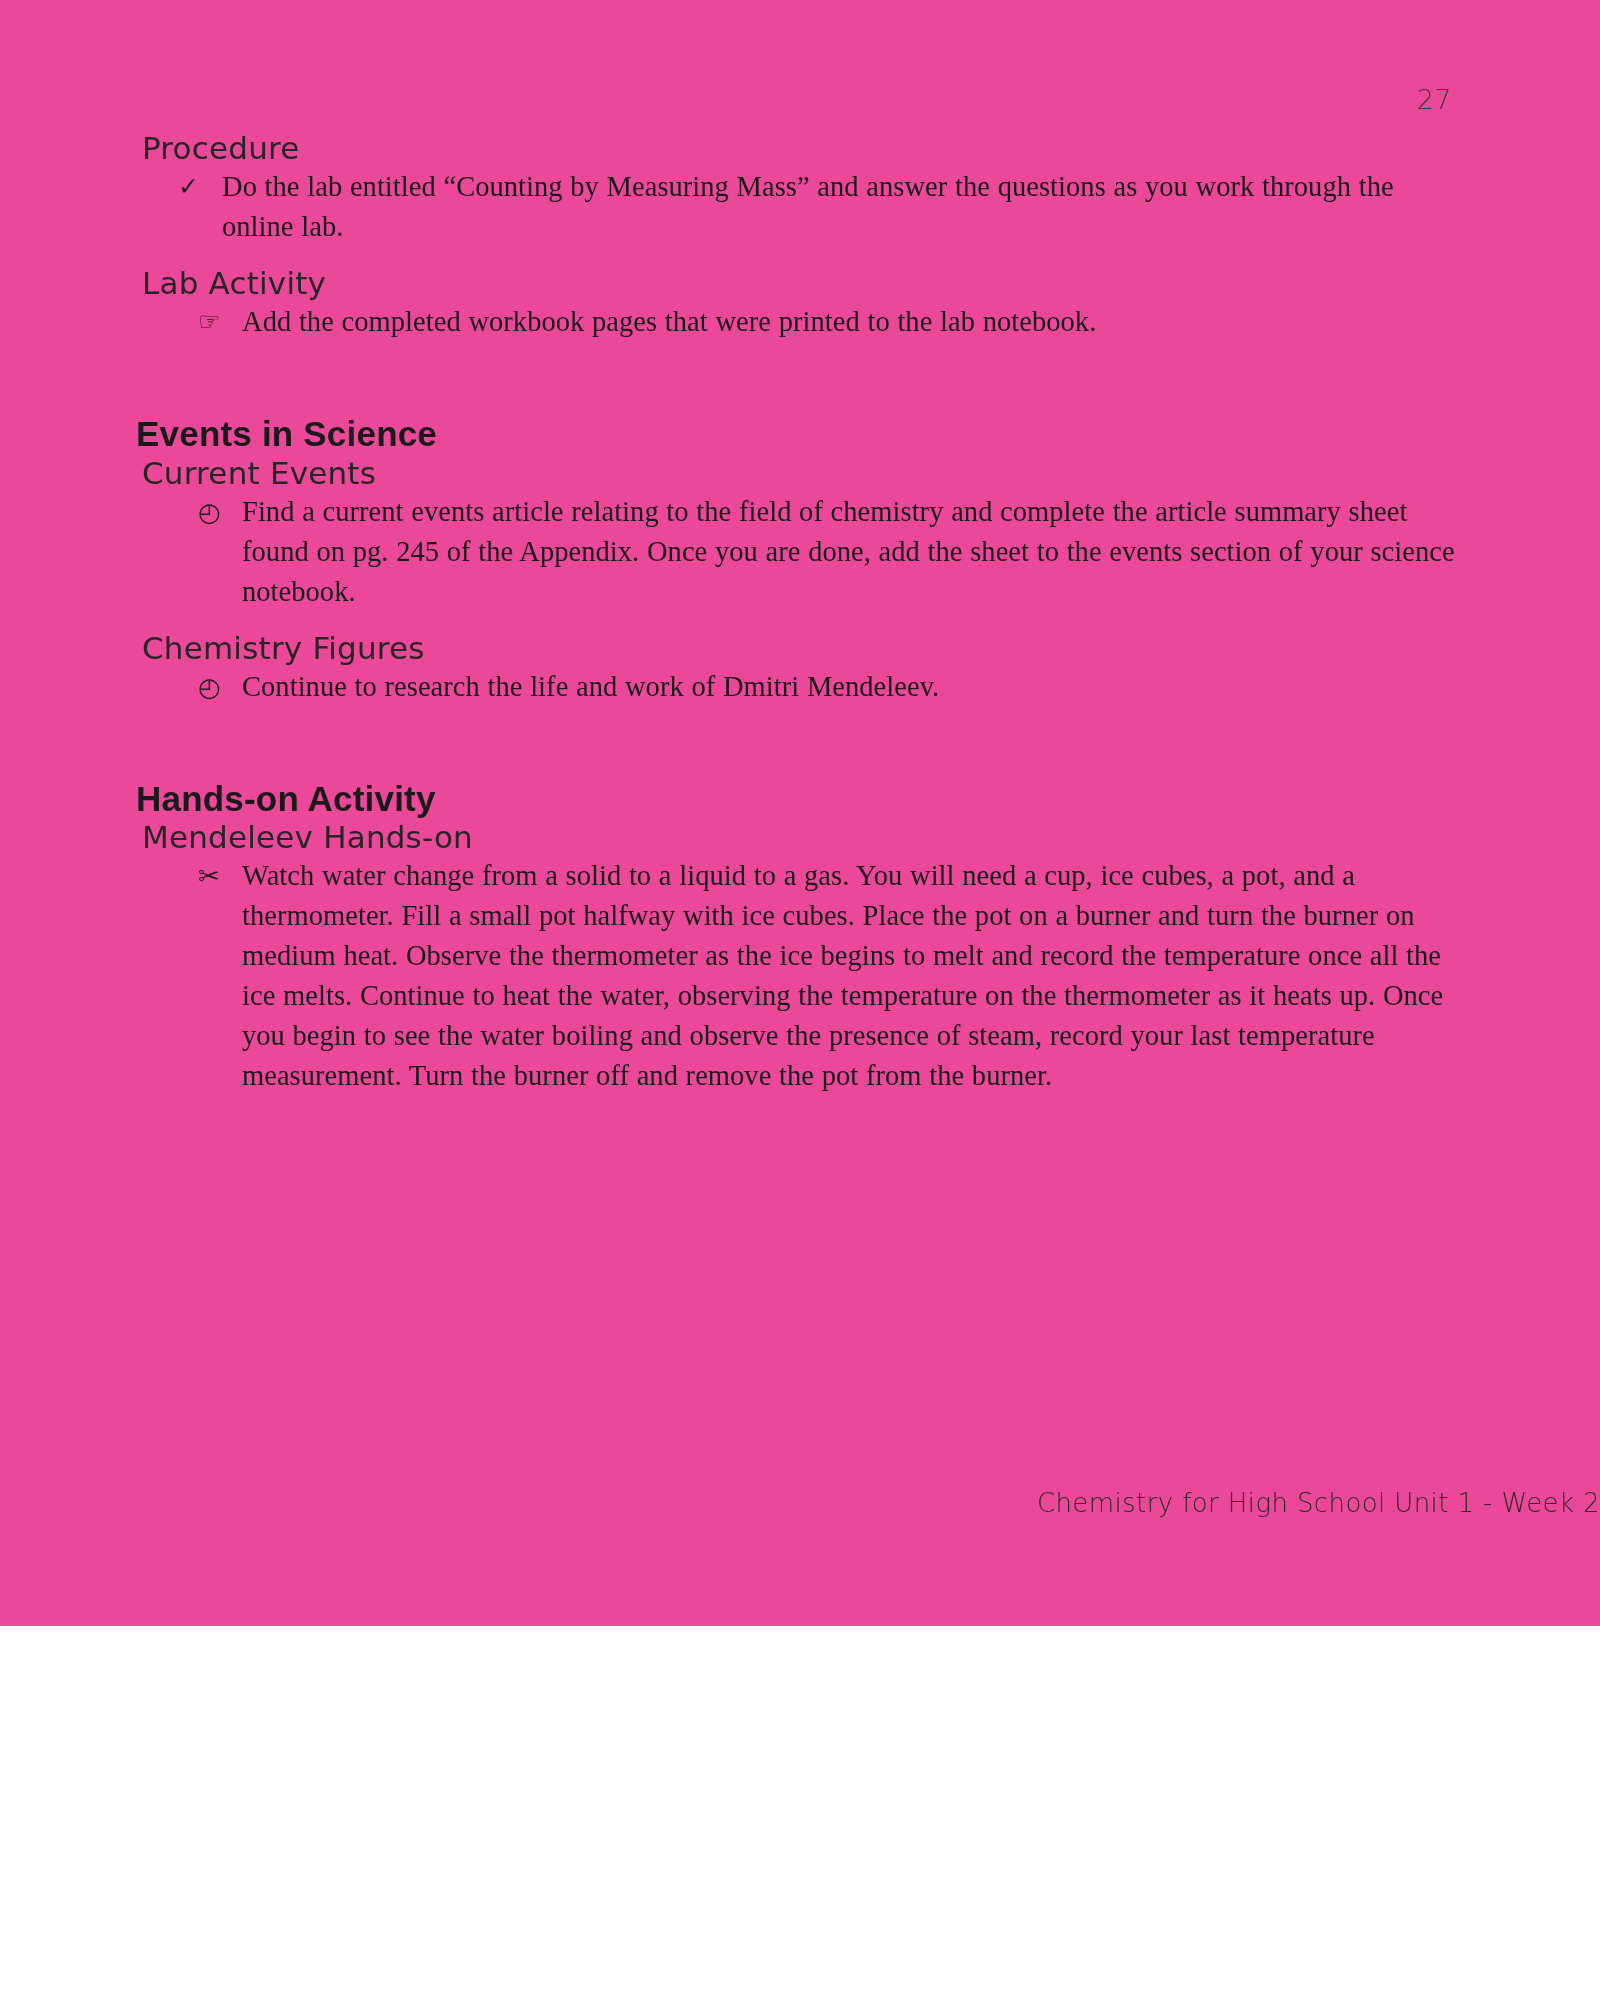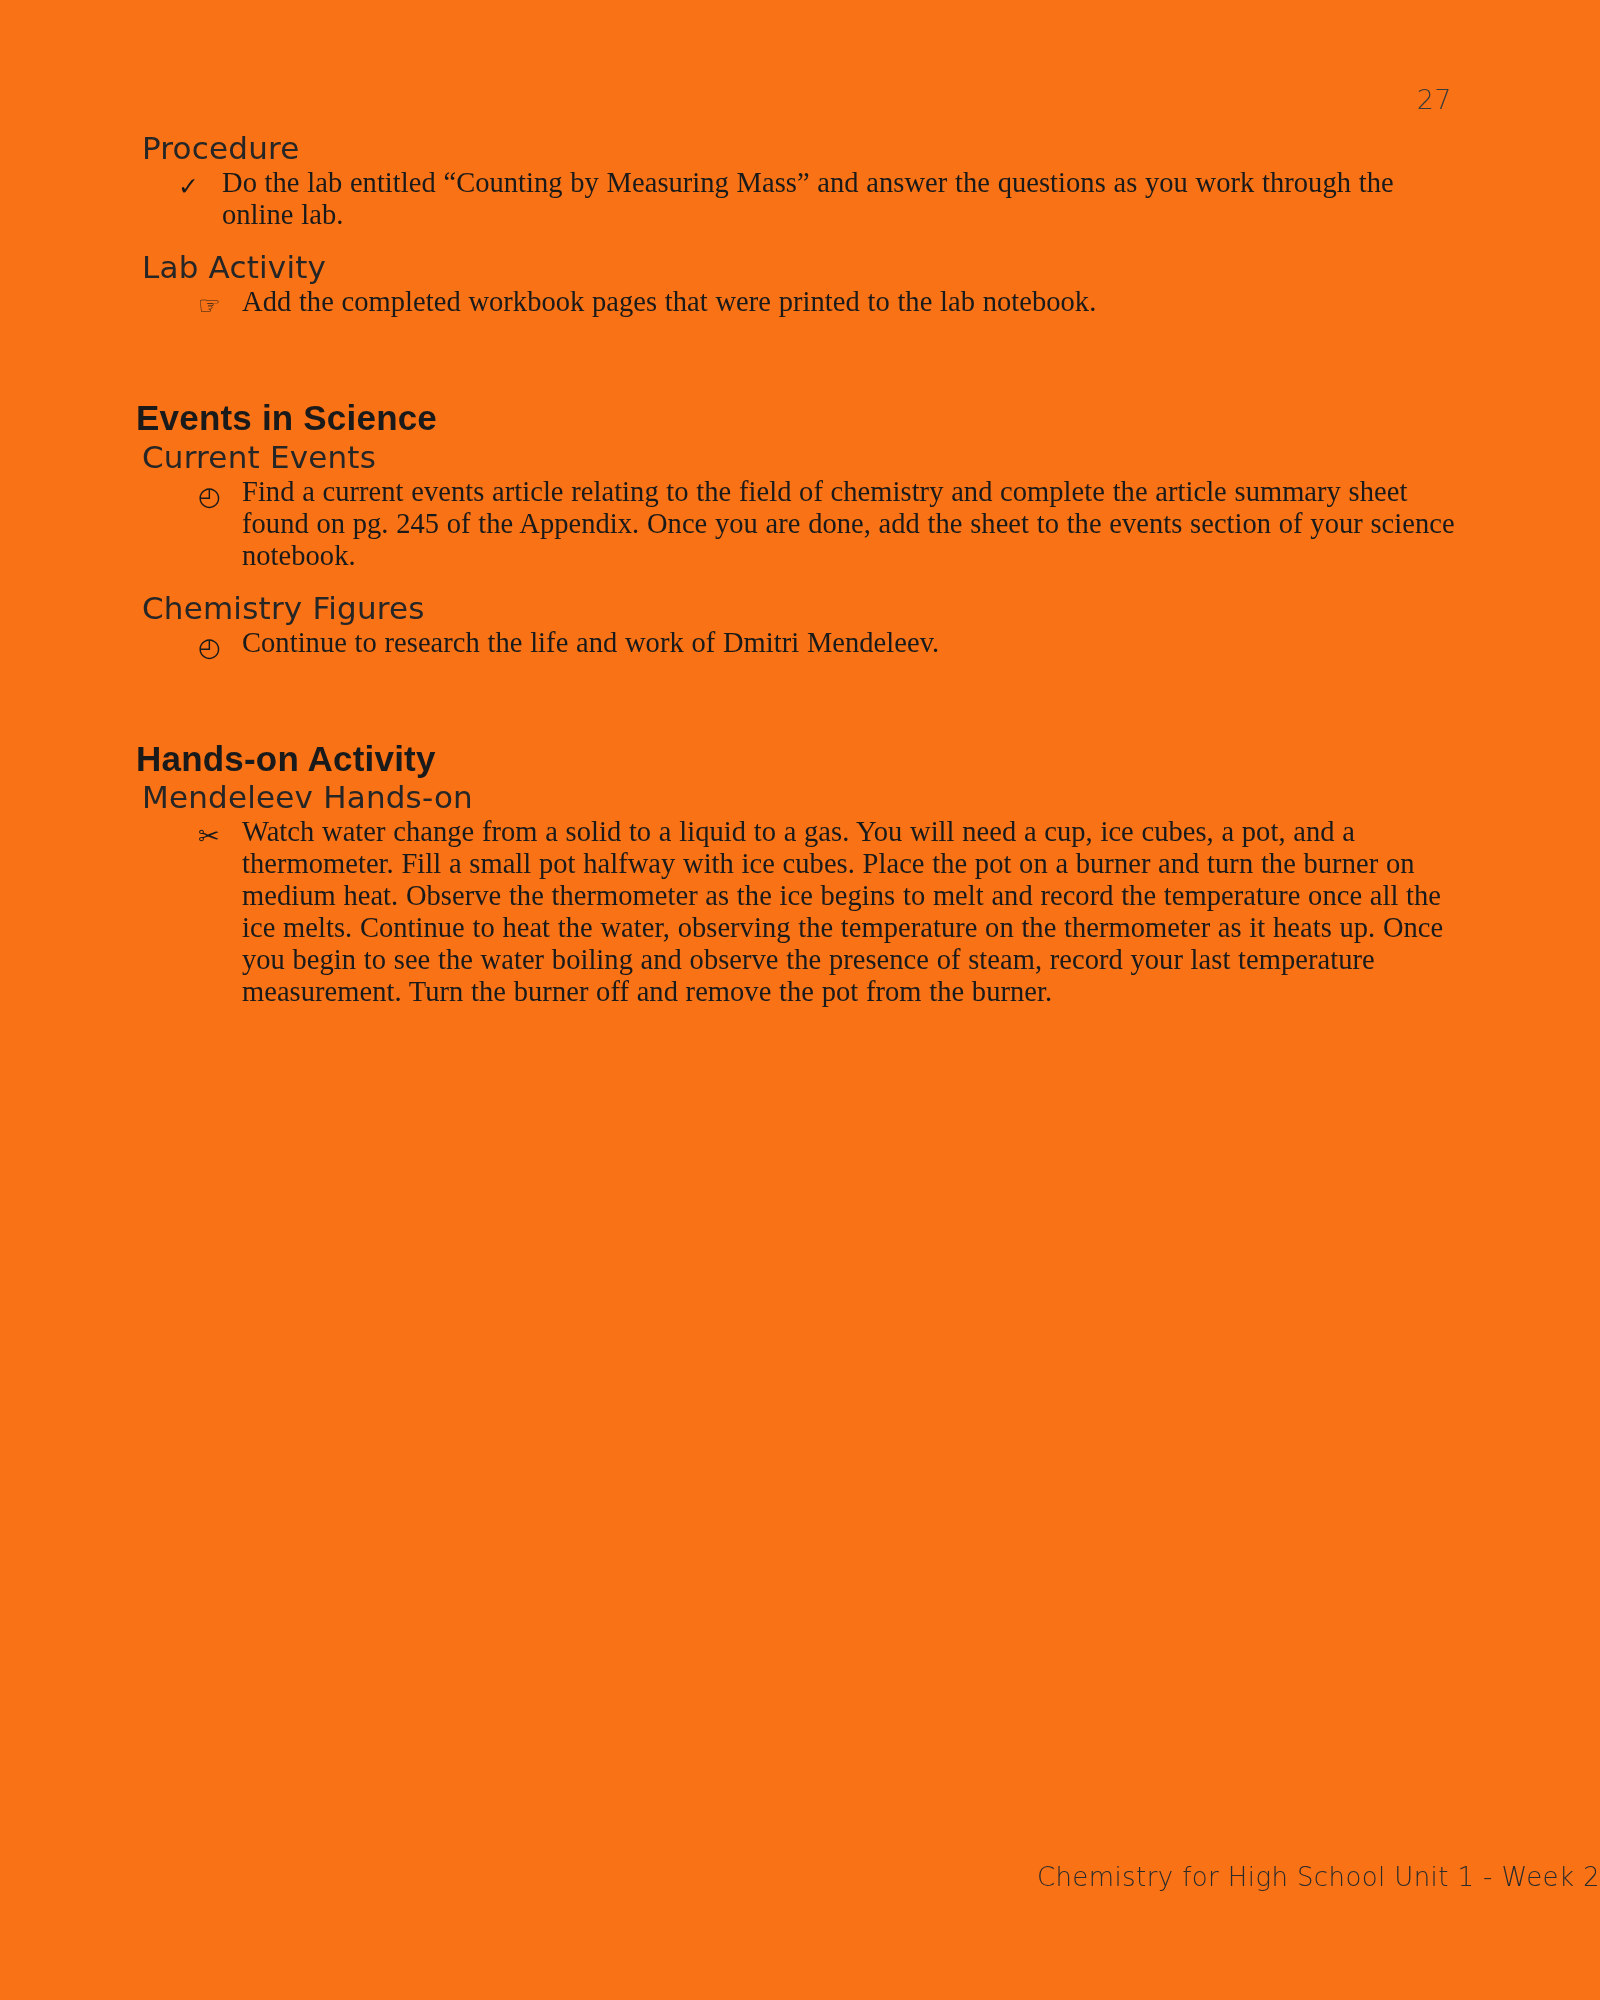--- a/index.html
+++ b/index.html
@@ -12,22 +12,22 @@
     height: 2000px;
     position: relative;
     font-family: "Liberation Serif", "DejaVu Serif", serif;
     color: #1a1a1a;
     overflow: hidden;
   }
 
   .page {
     position: relative;
     width: 1600px;
-    height: 2000px;
-    background: #f97316;
+    height: 1626px;
+    background: #ec4899;
     box-sizing: border-box;
   }
 
   
   .page-number {
     position: absolute;
     top: 84px;
     right: 148px;
     font-family: "DejaVu Sans", "Liberation Sans", sans-serif;
     font-size: 27px;
@@ -90,21 +90,21 @@
   }
   .bullet-icon.clock { font-size: 26px; }
   .bullet-icon.hand  { font-size: 25px; }
   .bullet-icon.check { font-size: 25px; }
   .bullet-icon.scissors { font-size: 26px; }
 
   .bullet-text {
     flex: 1 1 auto;
     font-family: "Liberation Serif", "DejaVu Serif", serif;
     font-size: 28.5px;
-    line-height: 32px;
+    line-height: 40px;
     color: #1a1a1a;
     text-align: left;
     letter-spacing: 0.05px;
     word-spacing: 0.5px;
   }
 
   .gap-small  { height: 18px; }
   .gap-large  { height: 72px; }
 
   

